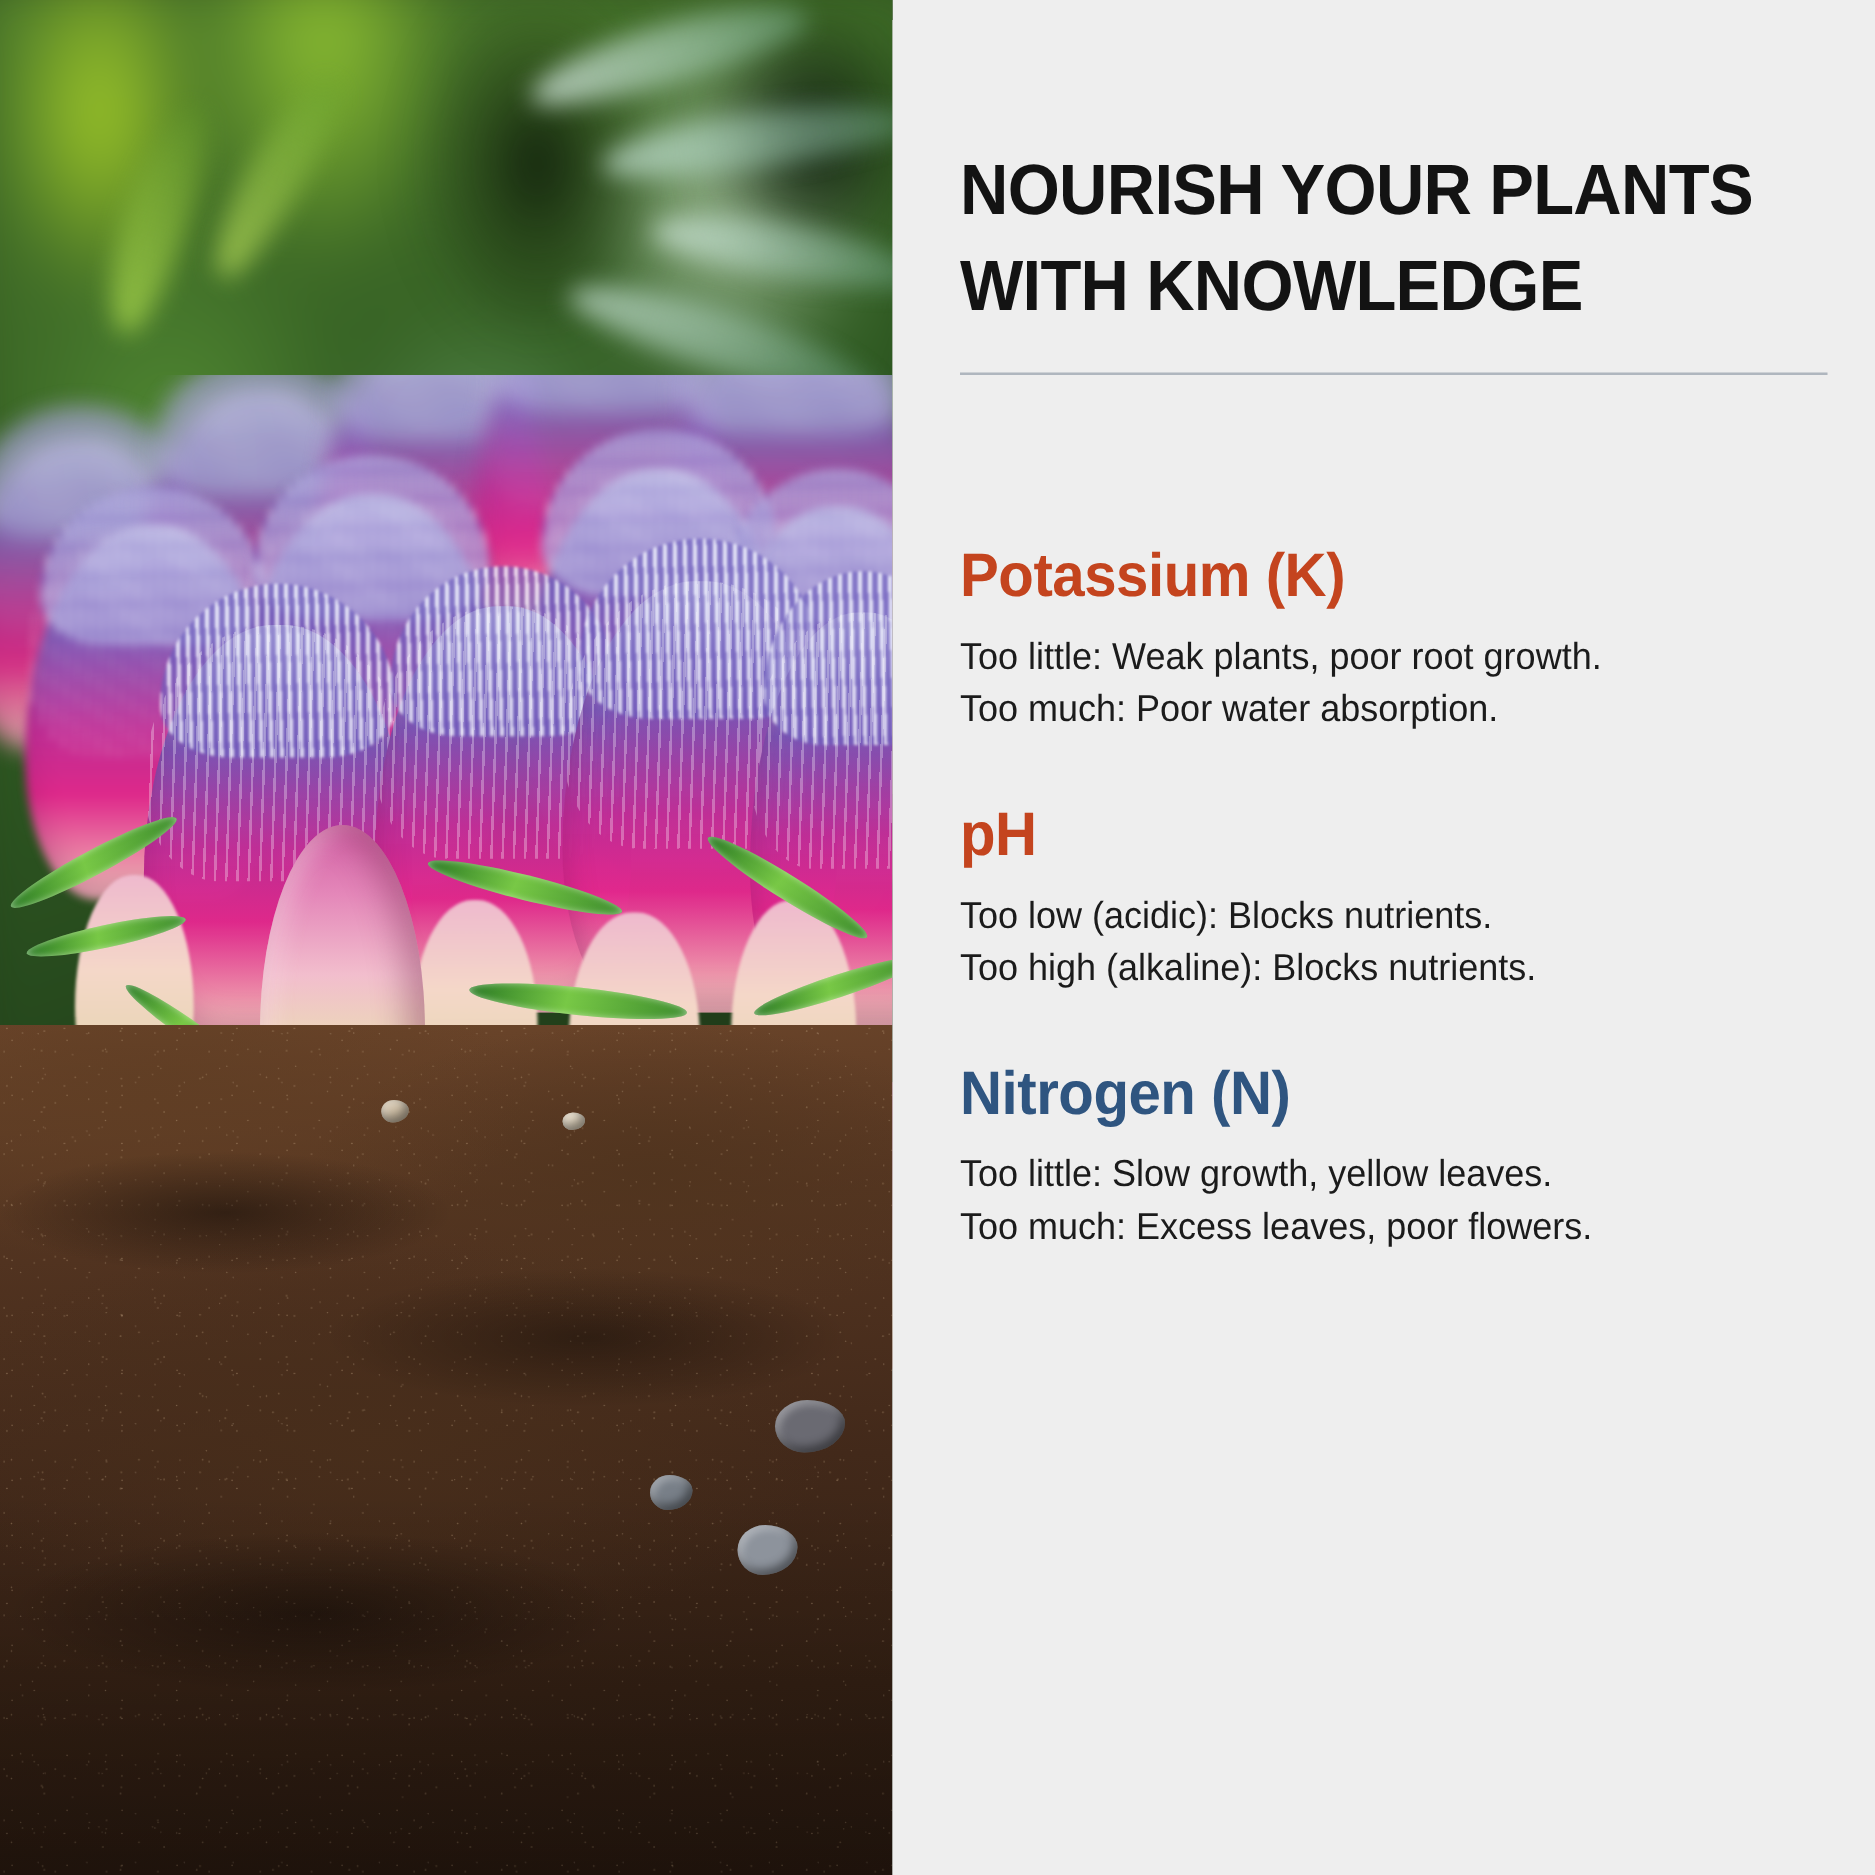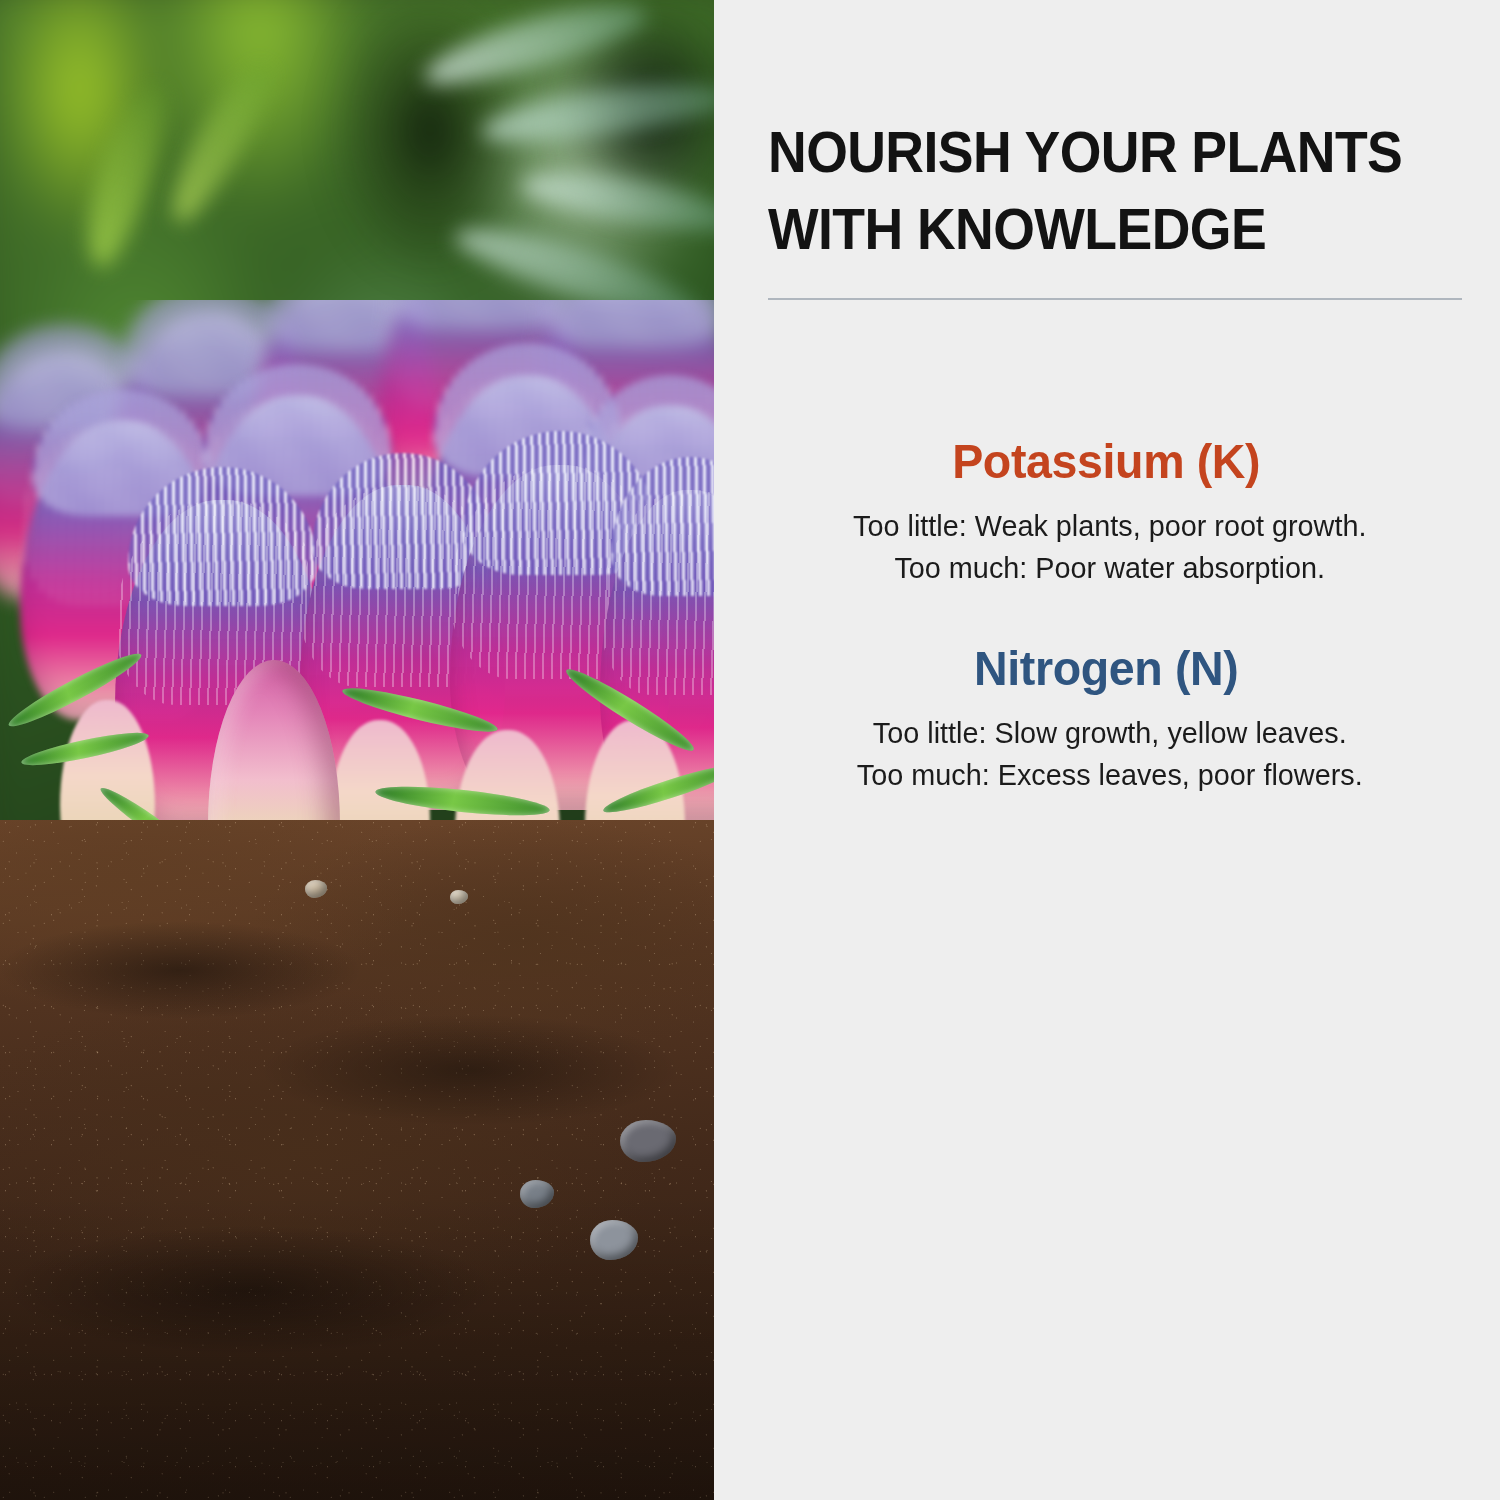--- a/index.html
+++ b/index.html
@@ -197,21 +197,21 @@
     left: 54px; top: 282px;
     width: 694px; height: 2px;
     background: #9aa3ad;
     opacity: .75;
   }
   .sections {
     position: absolute;
     left: 54px; top: 418px;
     width: 712px;
   }
-  .section { margin-bottom: 52px; text-align: center; }
+  .section { margin-bottom: 52px; }
   .section:last-child { margin-bottom: 16px; }
   .sec-heading {
     font-size: 49px;
     font-weight: 700;
     letter-spacing: -0.4px;
     line-height: 1.12;
     margin: 0 0 16px 0;
     font-family: "Liberation Sans Narrow", "Liberation Sans", sans-serif;
     transform: scaleX(0.95);
     transform-origin: left center;
@@ -305,20 +305,25 @@
 
     <div class="sections">
 
       <div class="section">
         <div class="sec-heading accent-orange">Potassium (K)</div>
         <div class="sec-line">Too little: Weak plants, poor root growth.</div>
         <div class="sec-line">Too much: Poor water absorption.</div>
       </div>
 
 
+      <div class="section">
+        <div class="sec-heading accent-orange">pH</div>
+        <div class="sec-line">Too low (acidic): Blocks nutrients.</div>
+        <div class="sec-line">Too high (alkaline): Blocks nutrients.</div>
+      </div>
 
       <div class="section">
         <div class="sec-heading accent-blue">Nitrogen (N)</div>
         <div class="sec-line">Too little: Slow growth, yellow leaves.</div>
         <div class="sec-line">Too much: Excess leaves, poor flowers.</div>
       </div>
 
     </div>
   </div>
 </div>

